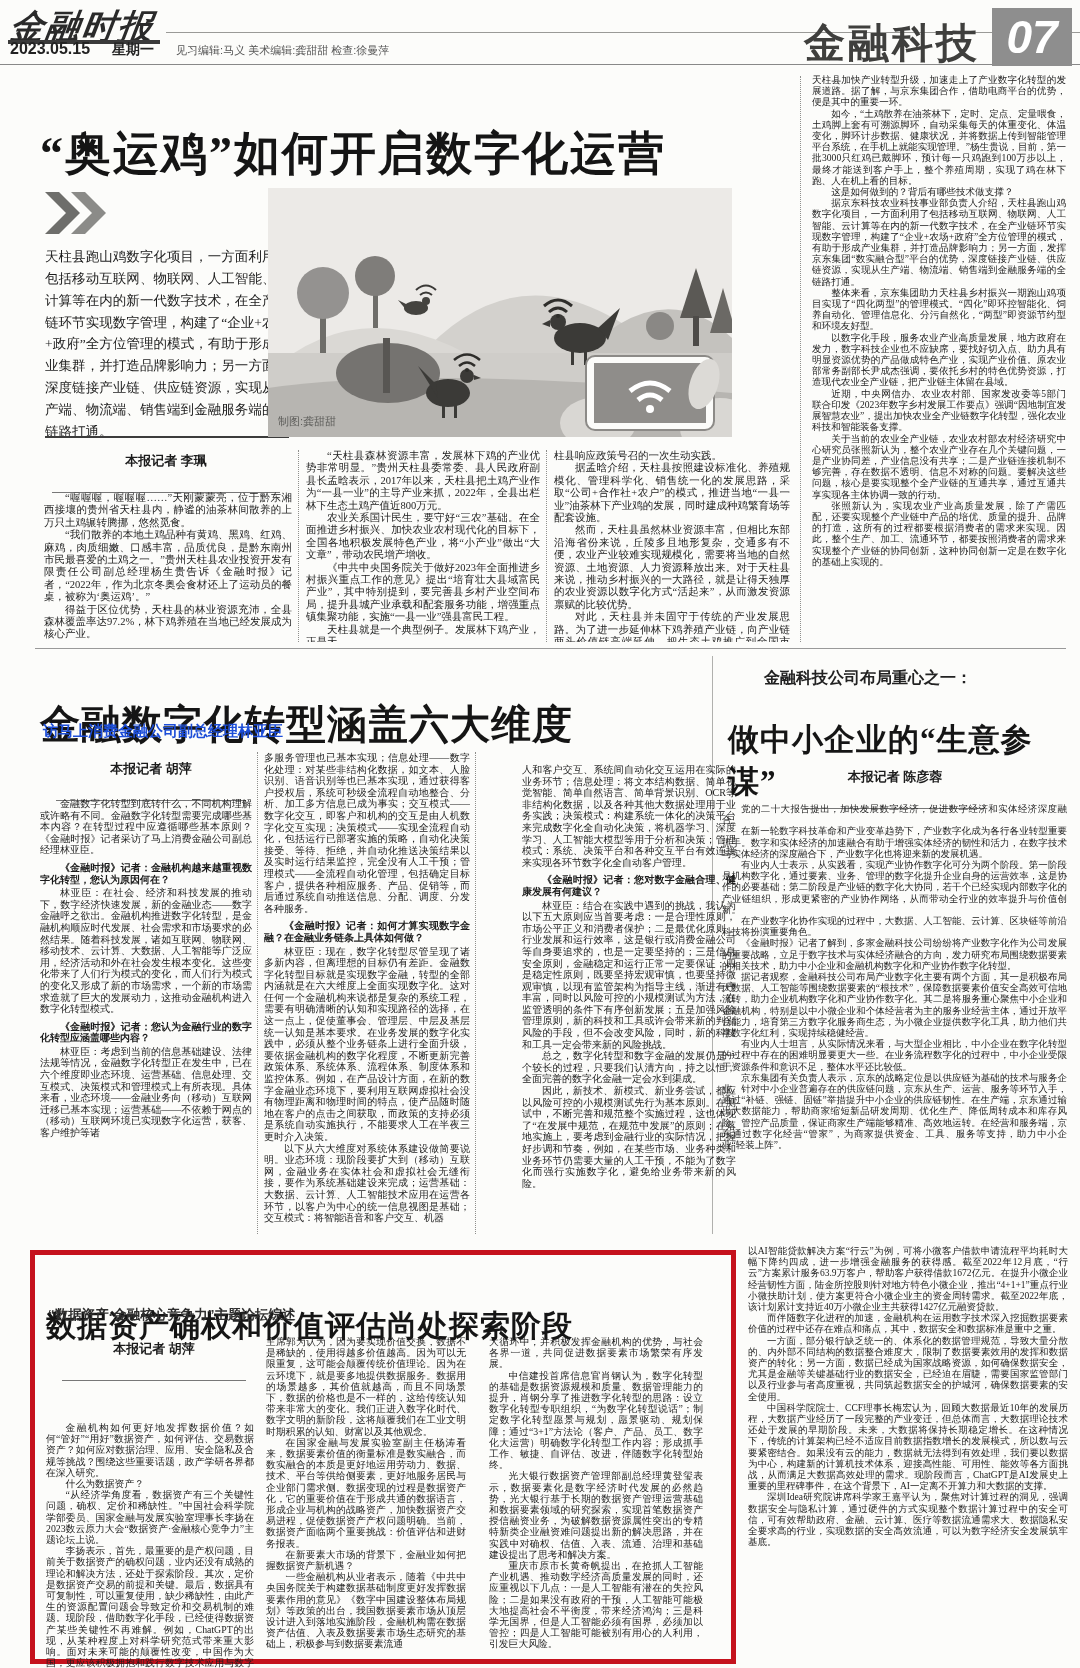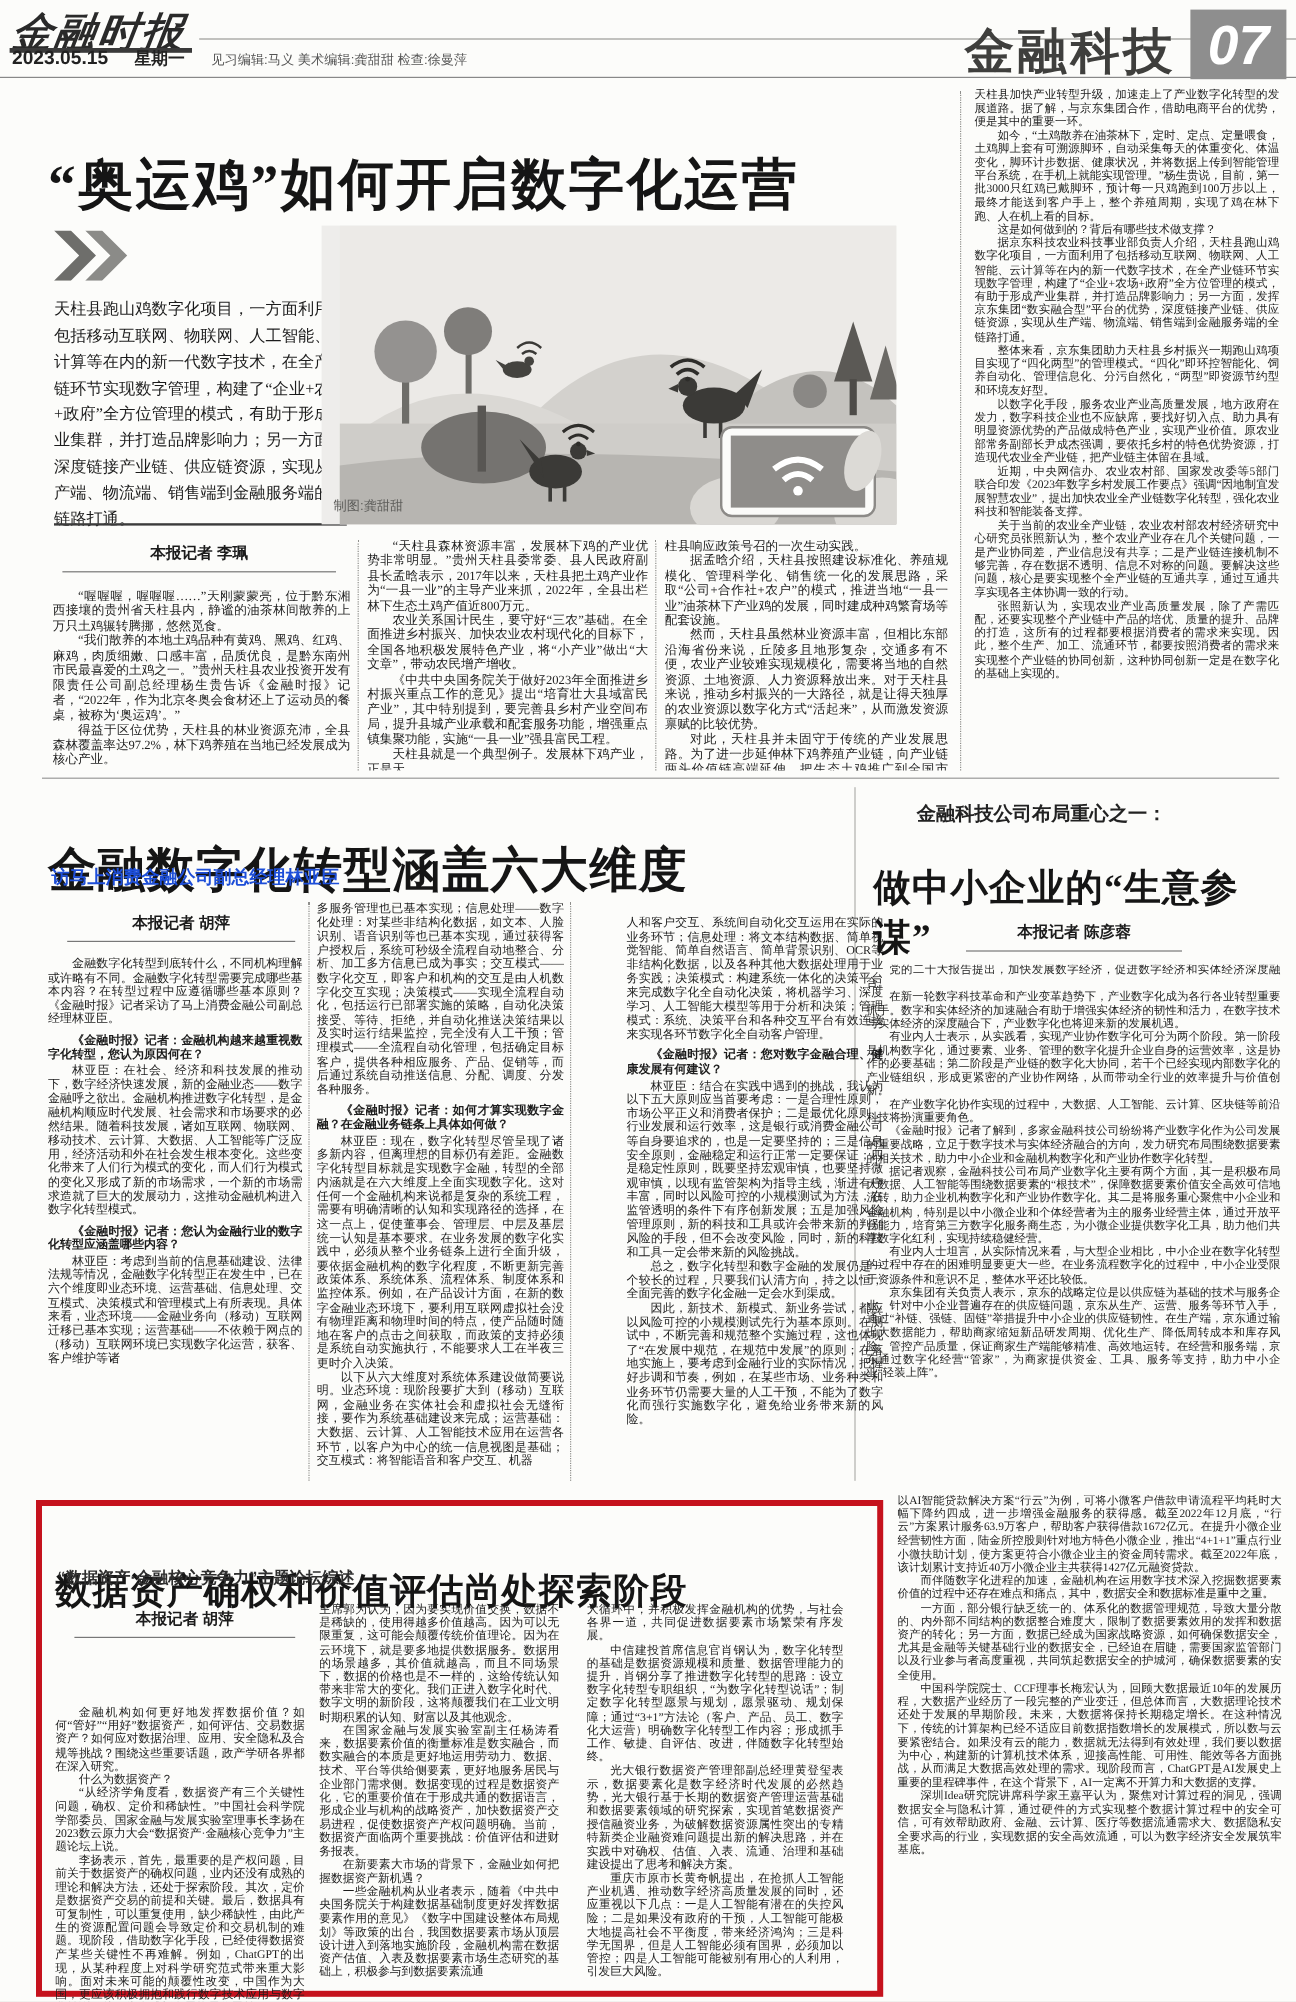--- a/index.html
+++ b/index.html
@@ -19,28 +19,28 @@
   .section-title{right:100px;top:16px;font-family:"Liberation Sans",sans-serif;font-size:41px;font-weight:bold;
         color:#3f3f3d;letter-spacing:3px;}
   .page-badge{right:8px;top:8px;width:80px;height:58px;background:#8e8e8e;color:#fff;
         font-family:"Liberation Sans",sans-serif;font-size:46px;font-weight:bold;font-style:italic;
         display:flex;align-items:center;justify-content:center;}
   
   .h1{left:40px;top:92px;font-size:46px;font-weight:900;letter-spacing:2px;color:#151515;}
   .intro-box{left:45px;top:192px;width:244px;}
   .intro-text{margin-top:8px;font-size:13.5px;line-height:1.62;text-align:justify;}
   .intro-rule{left:45px;top:436px;width:244px;border-top:2px solid #3c3c3c;}
-  .illus{left:268px;top:188px;width:464px;height:249px;background:#eeede b;background:#eeedeb;padding-left:15px;}
+  .illus{left:268px;top:188px;width:464px;height:249px;background:#eeede b;background:#eeedeb;}
   .illus-credit{position:absolute;left:10px;bottom:8px;font-size:11px;color:#5d5d5a;
         font-family:"Liberation Sans",sans-serif;}
   .dotted-v{border-left:1px dotted #8f8f8c;}
   .col{overflow:hidden;text-align:justify;}
   .a1-right{left:812px;top:74px;width:254px;height:568px;font-size:9.6px;line-height:11.2px;}
   .byline{text-align:center;font-weight:bold;font-size:13px;border-bottom:1px solid #777;
-        padding-bottom:6px;font-family:"Liberation Sans",sans-serif;}
+        padding-bottom:22px;font-family:"Liberation Sans",sans-serif;}
   .a1-col{font-size:10.5px;line-height:12.4px;}
   .sect-rule{left:35px;right:14px;top:648px;border-top:1px solid #999;}
   
   .h2{left:40px;top:664px;font-size:40px;font-weight:900;letter-spacing:1px;color:#151515;}
   .h2-sub{left:43px;top:722px;font-size:15px;font-weight:bold;font-family:"Liberation Sans",sans-serif;color:#1d4ed8;}
   .v-split{left:712px;top:656px;height:578px;border-left:1px solid #b0b0ad;}
   .a2-col{font-size:10px;line-height:11.6px;}
   
   .kicker{left:728px;top:668px;font-size:16px;font-weight:bold;font-family:"Liberation Sans",sans-serif;color:#222;margin-left:36px;}
   .h3{left:728px;top:688px;font-size:31px;font-weight:900;letter-spacing:1px;color:#151515;}

